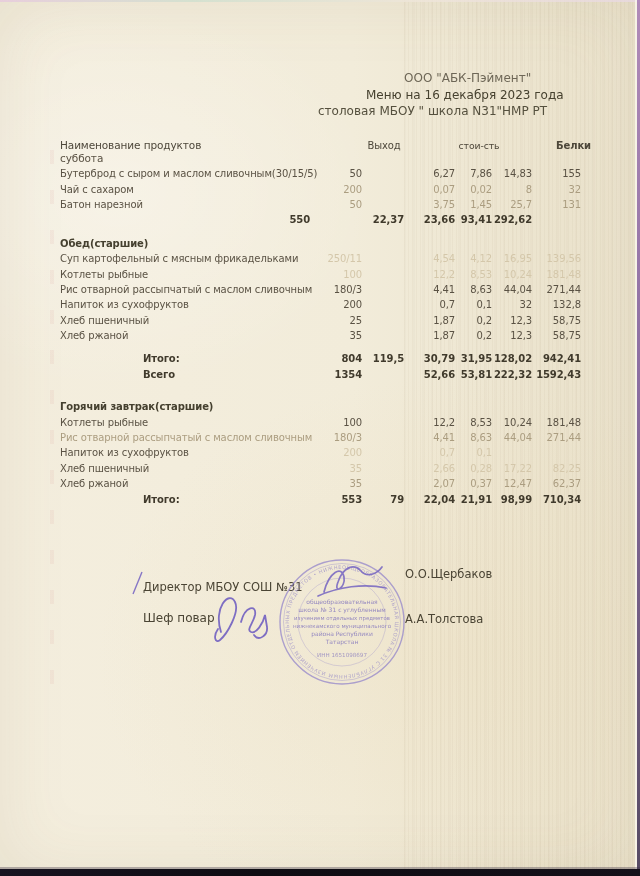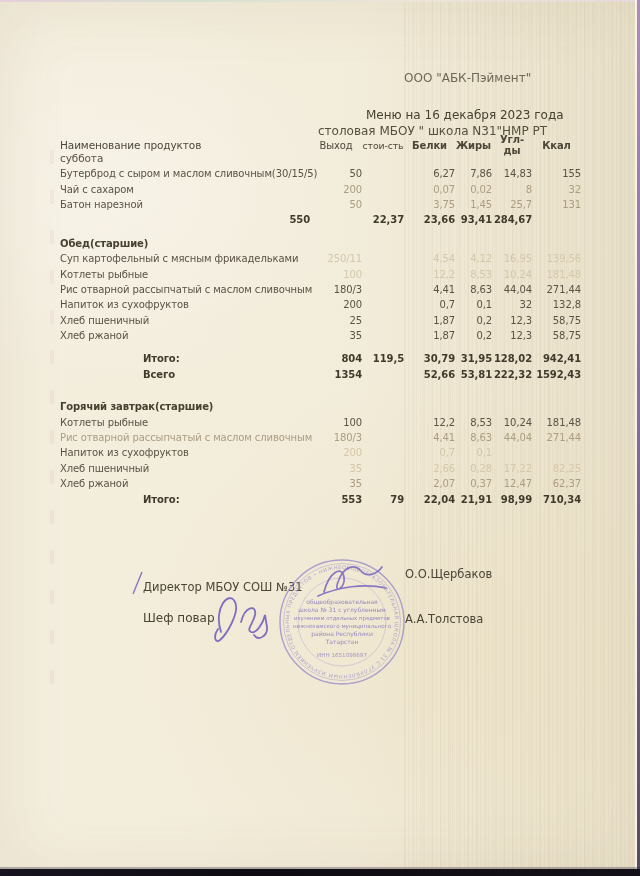--- a/index.html
+++ b/index.html
@@ -25,30 +25,30 @@
   .edge-right{position:absolute;right:0;top:0;width:3px;height:100%;
     background:linear-gradient(180deg,#a77cb6 0%,#7a5a9a 45%,#3d3152 100%);opacity:.85;}
   .edge-right-white{position:absolute;right:3px;top:0;width:2px;height:100%;background:#fbf7ee;opacity:.8;}
   .edge-bottom{position:absolute;left:0;bottom:0;width:100%;height:7px;
     background:linear-gradient(90deg,#171320,#0e0c12 40%,#141019);}
   .edge-bottom-soft{position:absolute;left:0;bottom:7px;width:100%;height:2px;background:rgba(60,50,70,.35);}
 
   
   .doc-header{position:absolute;left:0;top:70px;font-size:12px;line-height:16.5px;color:#4a4536;}
   .hline1{margin-left:404px;color:#6e6757;}
-  .hline2{margin-left:366px;color:#46412f;margin-top:20px;}
+  .hline2{margin-left:366px;color:#46412f;}
   .hline3{margin-left:318px;color:#55503e;}
 
   
   .menu-table{position:absolute;left:60px;top:134px;width:540px;font-size:10px;color:#5a5244;letter-spacing:-0.1px;}
   .trow,.thead{display:grid;grid-template-columns:250px 52px 42px 51px 37px 40px 49px;height:15.4px;align-items:center;}
   .cell{white-space:nowrap;}
   .c-name{text-align:left;overflow:visible;}
   .c-out,.c-cost,.c-protein,.c-fat,.c-carbs,.c-kcal{text-align:right;}
-  .thead{height:16px;color:#4d473a;}
+  .thead{height:16px;color:#4d473a;gap:48px;}
   .thead .hc{text-align:center;}
   .thead .h-name{text-align:left;font-size:10.5px;}
   .thead .h-bold{font-weight:700;}
   .thead .h-cost{font-size:9.3px;}
   .day-row{height:16px;line-height:16px;font-size:10.5px;color:#5a5244;}
   .section-title{height:15.4px;line-height:15.4px;font-weight:700;color:#45402f;}
   .trow.bold .cell{font-weight:700;color:#403a2c;}
   .indent{padding-left:83px;box-sizing:border-box;}
   .fade1{color:#ab9d80 !important;}
   .fade2{color:#d4c7aa !important;}
@@ -121,21 +121,21 @@
           <div class="cell c-fat fade1">1,45</div>
           <div class="cell c-carbs fade1">25,7</div>
           <div class="cell c-kcal fade1">131</div>
         </div>
         <div class="trow bold">
           <div class="cell c-out">550</div>
           <div class="cell c-cost"></div>
           <div class="cell c-protein">22,37</div>
           <div class="cell c-fat">23,66</div>
           <div class="cell c-carbs">93,41</div>
-          <div class="cell c-kcal">284,67</div>
+          <div class="cell c-kcal">292,62</div>
         </div>
         <div class="section-title" style="margin-top: 8px;">Обед(старшие)</div>
         <div class="trow">
           <div class="cell c-name">Суп картофельный с мясным фрикадельками</div>
           <div class="cell c-out fade2">250/11</div>
           <div class="cell c-cost fade2"></div>
           <div class="cell c-protein fade2">4,54</div>
           <div class="cell c-fat fade2">4,12</div>
           <div class="cell c-carbs fade2">16,95</div>
           <div class="cell c-kcal fade2">139,56</div>

